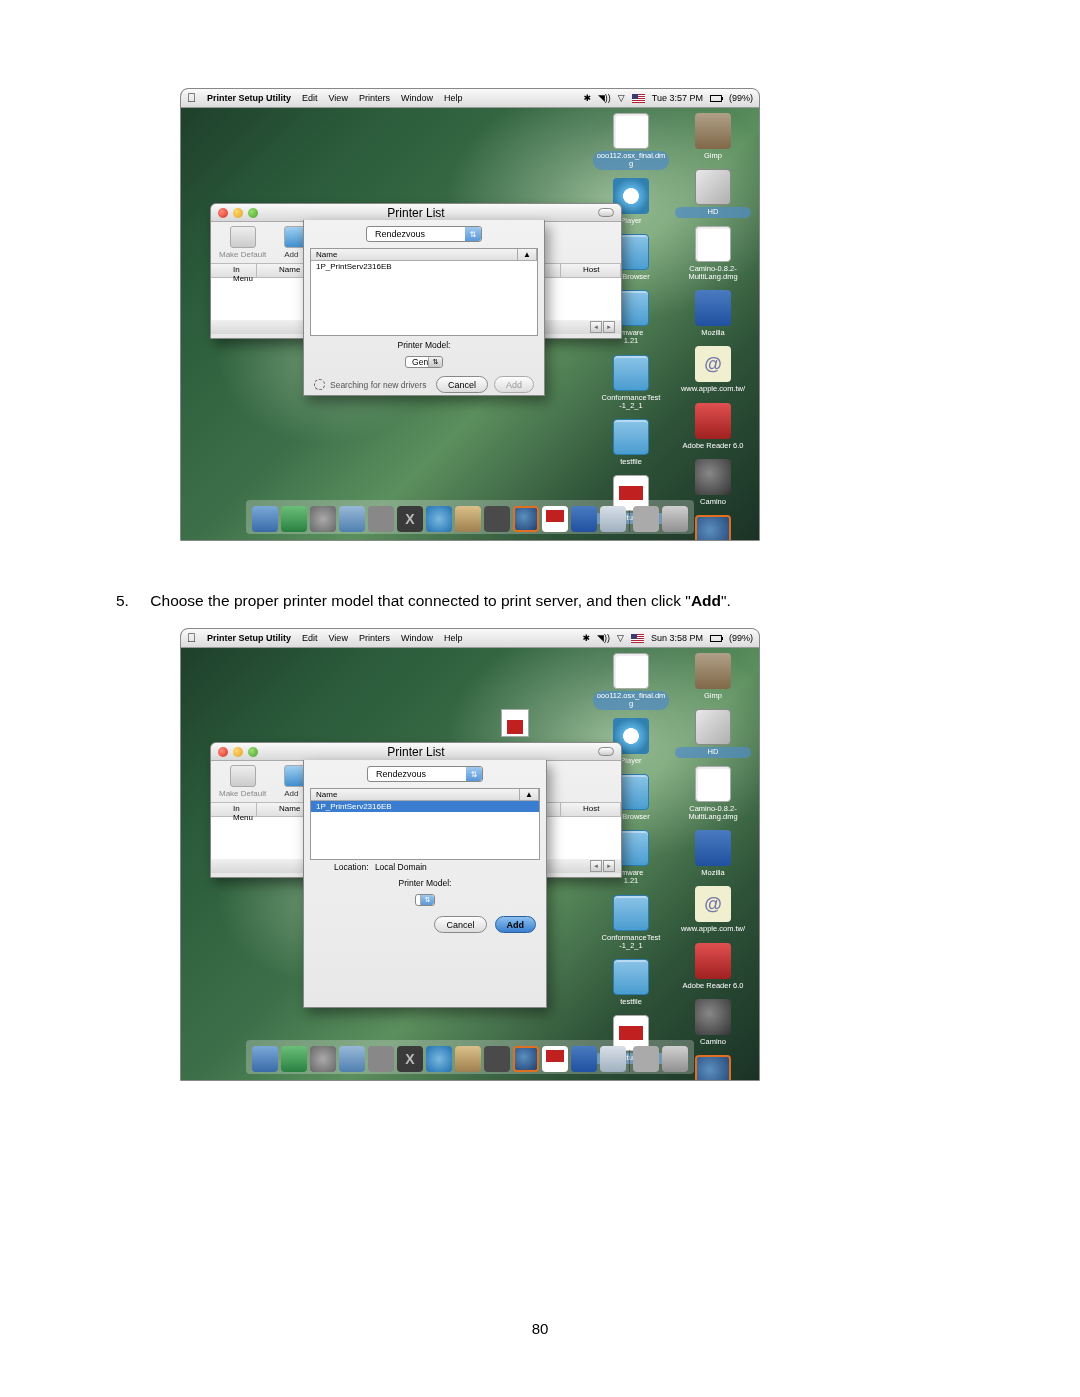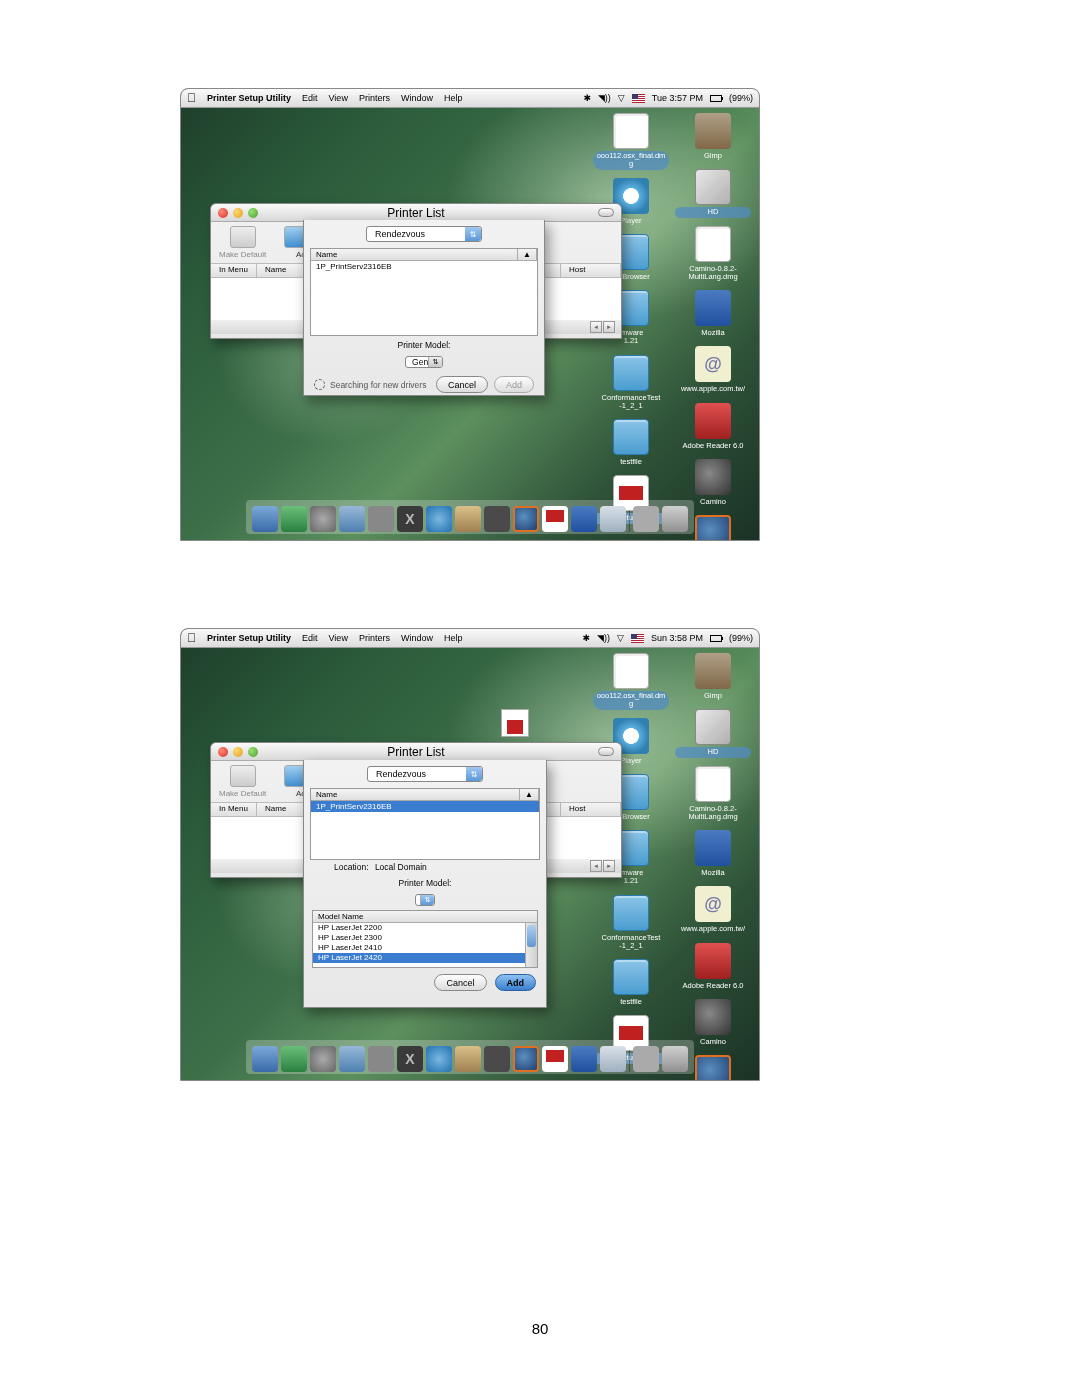--- a/index.html
+++ b/index.html
@@ -61,26 +61,26 @@
 .win { position:absolute; background:linear-gradient(#f2f2f2,#e8e8e8); border:1px solid #888; border-radius:6px 6px 0 0; box-shadow:4px 6px 12px rgba(0,0,0,0.4); }
 .win.main { left:29px; top:114px; width:412px; height:136px; }
 .screenshot.second .win.main { top:113px; }
 .win-tb { height:18px; background:linear-gradient(#fafafa,#d8d8d8); display:flex; align-items:center; border-radius:6px 6px 0 0; position:relative; border-bottom:1px solid #aaa; }
 .tl { display:flex; gap:5px; padding-left:7px; }
 .tl span { width:10px; height:10px; border-radius:50%; }
 .tl .r{background:radial-gradient(circle at 35% 35%,#ff8a7a,#d83020)} .tl .y{background:radial-gradient(circle at 35% 35%,#ffd870,#e0a020)} .tl .g{background:radial-gradient(circle at 35% 35%,#9ae070,#4aa030)}
 .win-title { position:absolute; left:50%; transform:translateX(-50%); font-size:12px; }
 .pill { position:absolute; right:7px; width:16px; height:9px; background:linear-gradient(#fff,#ccc); border:1px solid #888; border-radius:5px; }
 .toolbar { height:42px; display:flex; align-items:center; padding:3px 8px; gap:18px; border-bottom:1px solid #bbb; }
-.tbtn { text-align:right; font-size:8px; color:#888; }
+.tbtn { text-align:left; font-size:8px; color:#888; }
 .tbtn.active { color:#333; }
 .tbtn .ticn { width:26px; height:22px; margin:0 auto 2px; background:linear-gradient(#eee,#ccc); border:1px solid #aaa; border-radius:3px; }
 .tbtn .ticn.blue { background:linear-gradient(#a0d0f0,#4090d0); }
 .cols { height:14px; display:flex; font-size:8px; background:linear-gradient(#f4f4f4,#e0e0e0); border-bottom:1px solid #bbb; }
-.cols div { padding:1px 8px; border-right:1px solid #bbb; }
+.cols div { padding:1px 22px; border-right:1px solid #bbb; }
 .rowarea { height:42px; background:#fff; }
 .scroll-stub { height:14px; background:linear-gradient(#f0f0f0,#d8d8d8); display:flex; justify-content:flex-end; align-items:center; font-size:10px; color:#666; padding-right:6px; gap:1px; }
 .scroll-stub span { width:12px; height:12px; background:linear-gradient(#fafafa,#d0d0d0); border:1px solid #999; display:flex; align-items:center; justify-content:center; font-size:7px; }
 
 .sheet { position:absolute; background:linear-gradient(#f2f2f2,#e8e8e8); border:1px solid #888; border-top:0; box-shadow:4px 6px 12px rgba(0,0,0,0.4); }
 .screenshot.first .sheet { left:122px; top:131px; width:242px; height:176px; }
 .screenshot.second .sheet { left:122px; top:131px; width:244px; height:248px; }
 .dropdown { margin:6px auto; width:116px; height:16px; background:#fff; border:1px solid #888; border-radius:3px; display:flex; align-items:center; font-size:9px; padding-left:8px; position:relative; }
 .dropdown .end { position:absolute; right:0; top:0; bottom:0; width:16px; background:linear-gradient(#a0c8f0,#5a98d8); border-radius:0 3px 3px 0; display:flex; align-items:center; justify-content:center; color:#fff; font-size:8px; }
 .tbl { margin:0 6px; border:1px solid #999; background:#fff; }
@@ -283,20 +283,24 @@
         <div class="d d11"></div>
         <div class="d d12"></div>
         <div class="d d13"></div>
         <div style="width:1px;height:22px;background:rgba(0,0,0,0.3)"></div>
         <div class="d d14"></div>
         <div class="d d15"></div>
       </div>
     </div>
   </div>
 
+  <div class="instruction">
+    <span class="num">5.</span>
+    <span>Choose the proper printer model that connected to print server, and then click "</span><b>Add</b><span>".</span>
+  </div>
 
   <div class="screenshot second">
     <div class="desktop">
       <div class="menubar">
         <span class="apple"></span>
         <b>Printer Setup Utility</b>
         <span>Edit</span>
         <span>View</span>
         <span>Printers</span>
         <span>Window</span>
@@ -426,30 +430,20 @@
           <span style="margin-left:22px">Location:</span>
           <span style="margin-left:4px">Local Domain</span>
         </div>
         <div class="pm-row">
           <span>Printer Model:</span>
           <div class="sel">
               <span>HP</span>
               <span class="end">⇅</span>
             </div>
         </div>
-        <div class="driver-list">
-          <div class="hdr">Model Name</div>
-          <div class="dr">HP LaserJet 2200</div>
-          <div class="dr">HP LaserJet 2300</div>
-          <div class="dr">HP LaserJet 2410</div>
-          <div class="dr sel">HP LaserJet 2420</div>
-          <div class="sb">
-              <div class="th"></div>
-            </div>
-        </div>
         <div class="btns-row">
           <span class="btn">Cancel</span>
           <span class="btn blue">Add</span>
         </div>
       </div>
 
       <div class="dock">
         <div class="d d1"></div>
         <div class="d d2"></div>
         <div class="d d3"></div>

